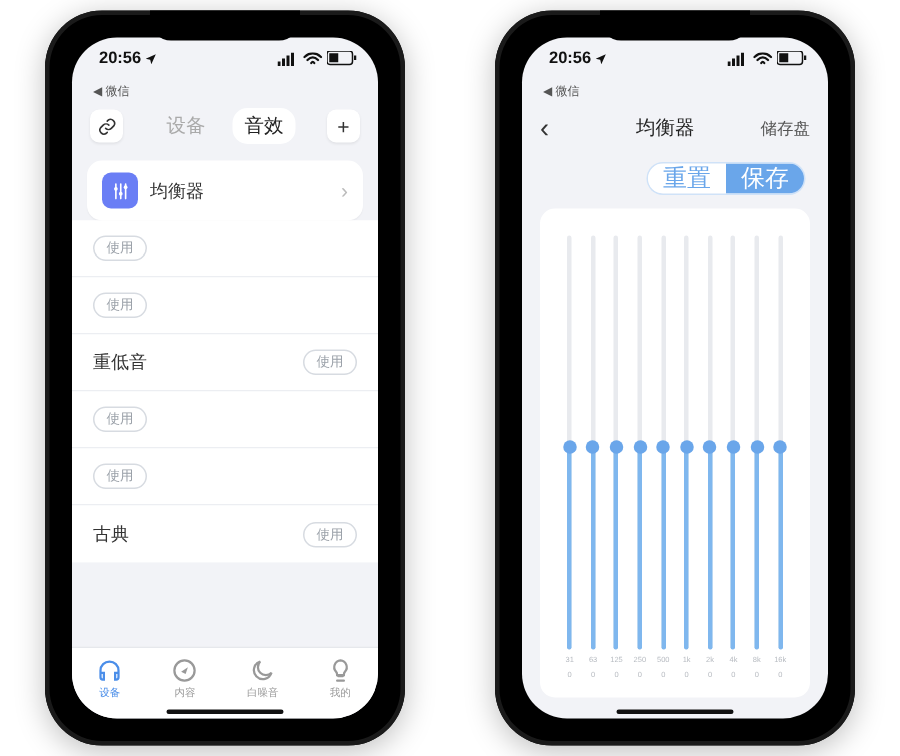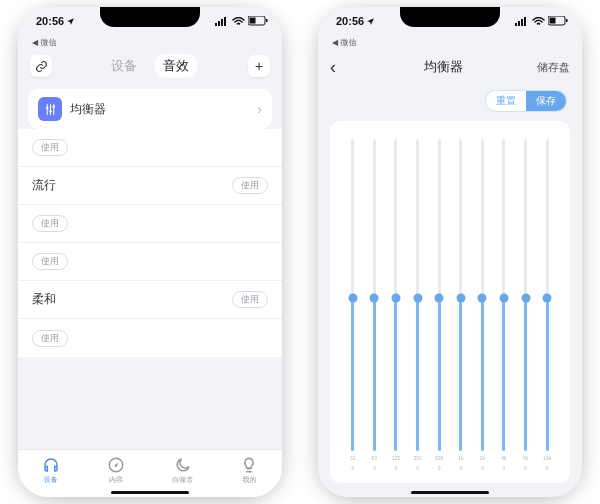--- a/index.html
+++ b/index.html
@@ -1,19 +1,19 @@
 <!DOCTYPE html>
 <html><head>
 <meta charset="utf-8">
 <style>
   * { margin: 0; padding: 0; box-sizing: border-box; }
   body { background: #fff; font-family: -apple-system, "Helvetica Neue", Arial, sans-serif; color: #222; }
   .stage { width: 600px; height: 504px; position: relative; display: flex; justify-content: space-around; align-items: center; }
   .phone {
-    width: 264px; height: 490px; border-radius: 38px; background: #000; padding: 0;
+    width: 240px; height: 490px; border-radius: 38px; background: #000; padding: 18px;
     box-shadow: 0 4px 20px rgba(0,0,0,.25), inset 0 0 0 3px #1a1a1a;
     position: relative;
   }
   .screen {
     width: 100%; height: 100%; border-radius: 30px; background: #f2f3f7; overflow: hidden;
     position: relative; display: flex; flex-direction: column;
   }
   .notch {
     position: absolute; top: 0; left: 50%; transform: translateX(-50%);
     width: 100px; height: 20px; background: #000; border-radius: 0 0 14px 14px; z-index: 10;
@@ -68,21 +68,21 @@
   .home-ind { position:absolute; bottom:3px; left:50%; transform:translateX(-50%); width:78px; height:3px; border-radius:3px; background:#111; }
 
   
   .nav2 { height:36px; display:flex; align-items:center; justify-content:space-between; padding:0 12px; }
   .back { font-size:18px; color:#333; width:20px; }
   .nav2-title { font-size:13px; font-weight:500; color:#222; }
   .nav2-right { font-size:11px; color:#555; }
 
   .pillrow { display:flex; justify-content:flex-end; padding:6px 16px 4px; }
   .pillgroup { display:flex; border-radius:12px; overflow:hidden; box-shadow:0 0 0 1px #cfe2f8; height:20px; }
-  .pill { font-size:10px; padding:0 10px; display:flex; align-items:center; }
+  .pill { font-size:16px; padding:0 10px; display:flex; align-items:center; }
   .pill.reset { color:#6aa6ea; background:#fff; }
   .pill.save { color:#fff; background:#6aa6ea; }
 
   .eq-panel {
     margin:6px 12px 0; flex:1; background:#fff; border-radius:10px;
     padding:18px 10px 12px; display:flex; flex-direction:column;
   }
   .sliders { flex:1; display:flex; justify-content:space-between; align-items:stretch; padding:0 2px; }
   .slider-col { flex:1; display:flex; flex-direction:column; align-items:center; }
   .track { position:relative; width:3px; flex:1; background:#e8eaee; border-radius:2px; }
@@ -154,34 +154,34 @@
         <div class="eq-title">均衡器</div>
         <div class="chev">›</div>
       </div>
 
 
       <div class="preset-list" id="preset-list">
           <div class="preset">
             <div class="use-btn">使用</div>
           </div>
           <div class="preset">
-            <div class="preset-name">流行</div>
-            <div class="use-btn">使用</div>
-          </div>
-          <div class="preset">
-            <div class="use-btn">使用</div>
-          </div>
-          <div class="preset">
-            <div class="use-btn">使用</div>
-          </div>
-          <div class="preset">
-            <div class="preset-name">柔和</div>
-            <div class="use-btn">使用</div>
-          </div>
-          <div class="preset">
+            <div class="use-btn">使用</div>
+          </div>
+          <div class="preset">
+            <div class="preset-name">重低音</div>
+            <div class="use-btn">使用</div>
+          </div>
+          <div class="preset">
+            <div class="use-btn">使用</div>
+          </div>
+          <div class="preset">
+            <div class="use-btn">使用</div>
+          </div>
+          <div class="preset">
+            <div class="preset-name">古典</div>
             <div class="use-btn">使用</div>
           </div>
         </div>
 
       <div class="bottom-fill"></div>
 
       <div class="tabbar">
         <div class="tb active">
           <svg width="18" height="18" viewBox="0 0 24 24">
               <path d="M4 14v-2a8 8 0 0 1 16 0v2M4 14v4a2 2 0 0 0 2 2h1v-6H4zm16 0v4a2 2 0 0 1-2 2h-1v-6h3z" fill="none" stroke="#4b8ee9" stroke-width="2" stroke-linecap="round"></path>

